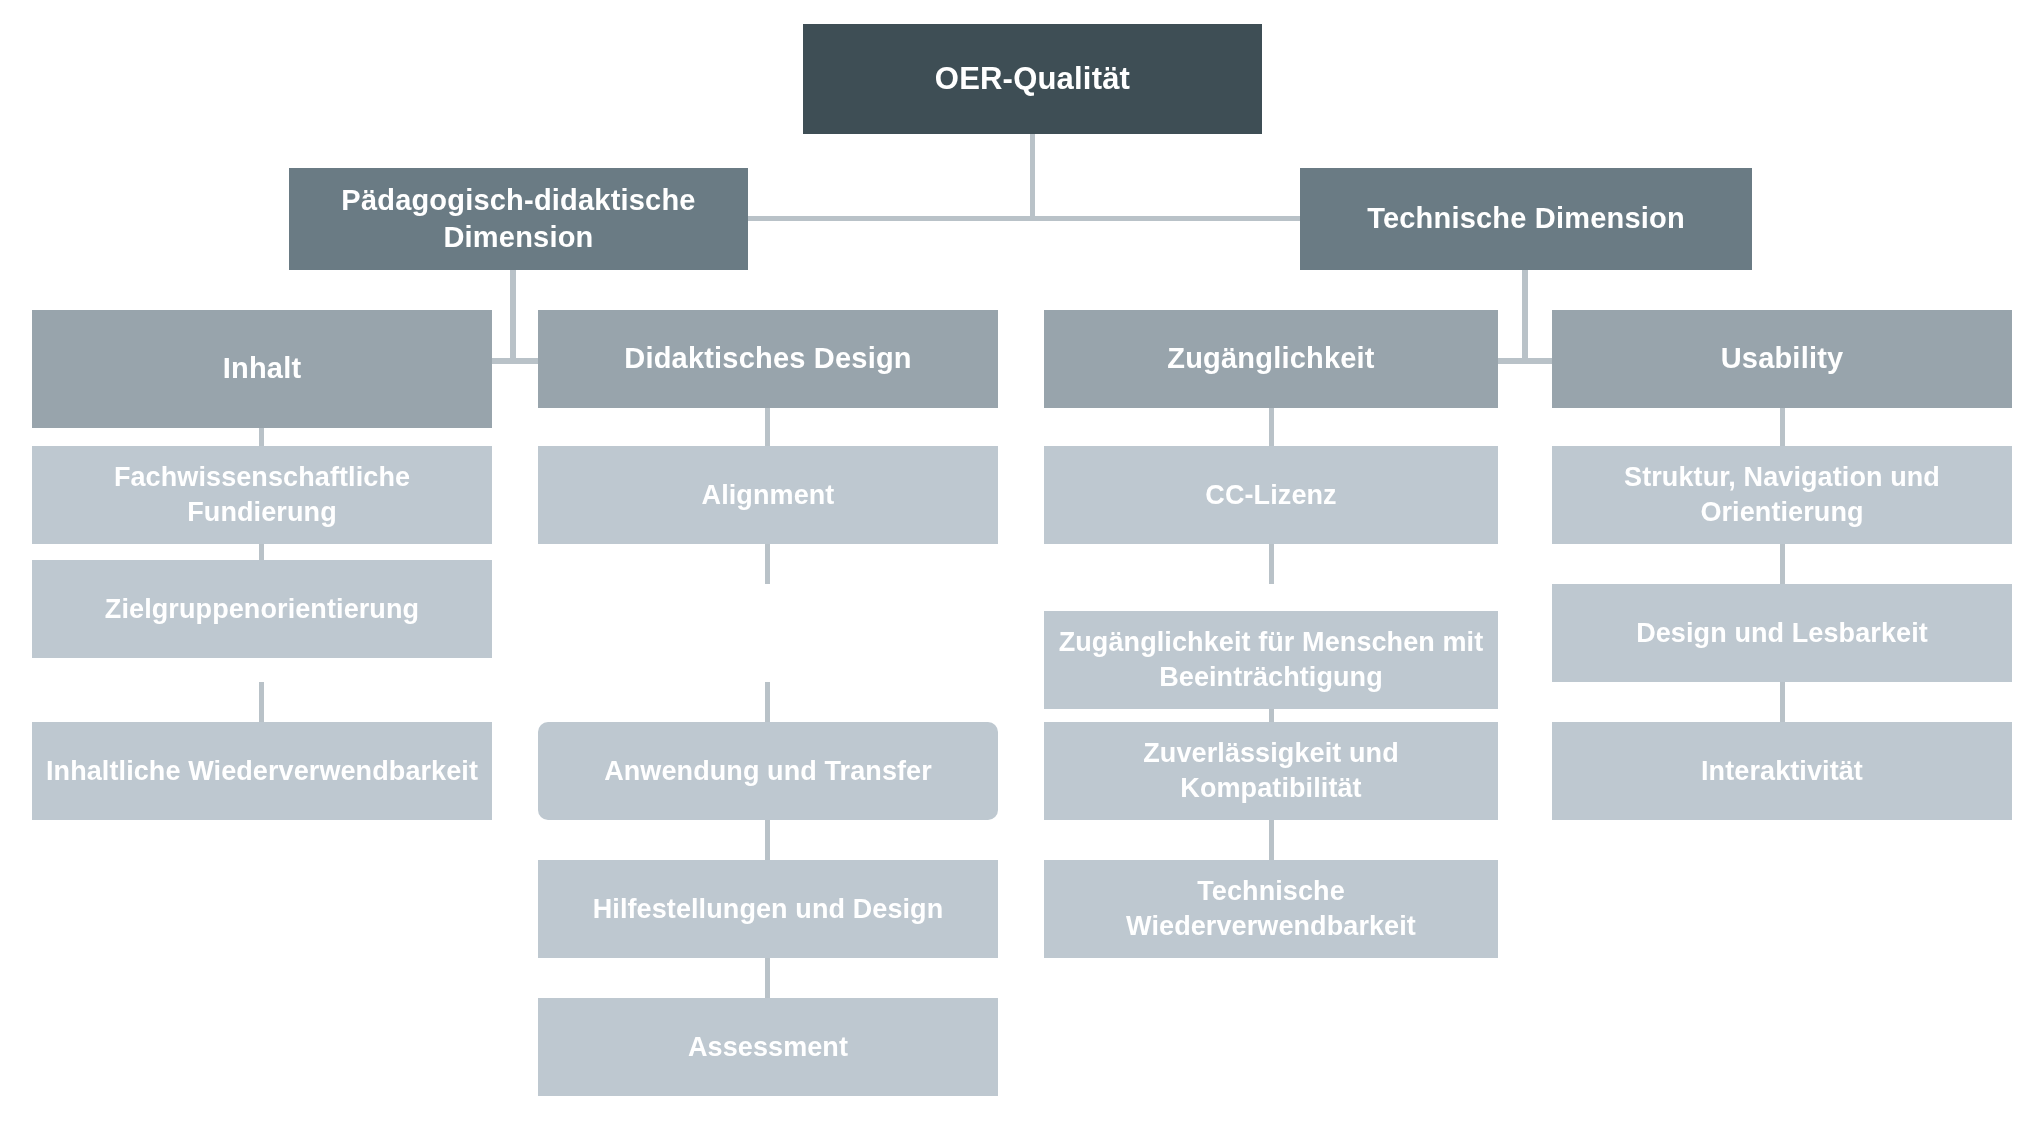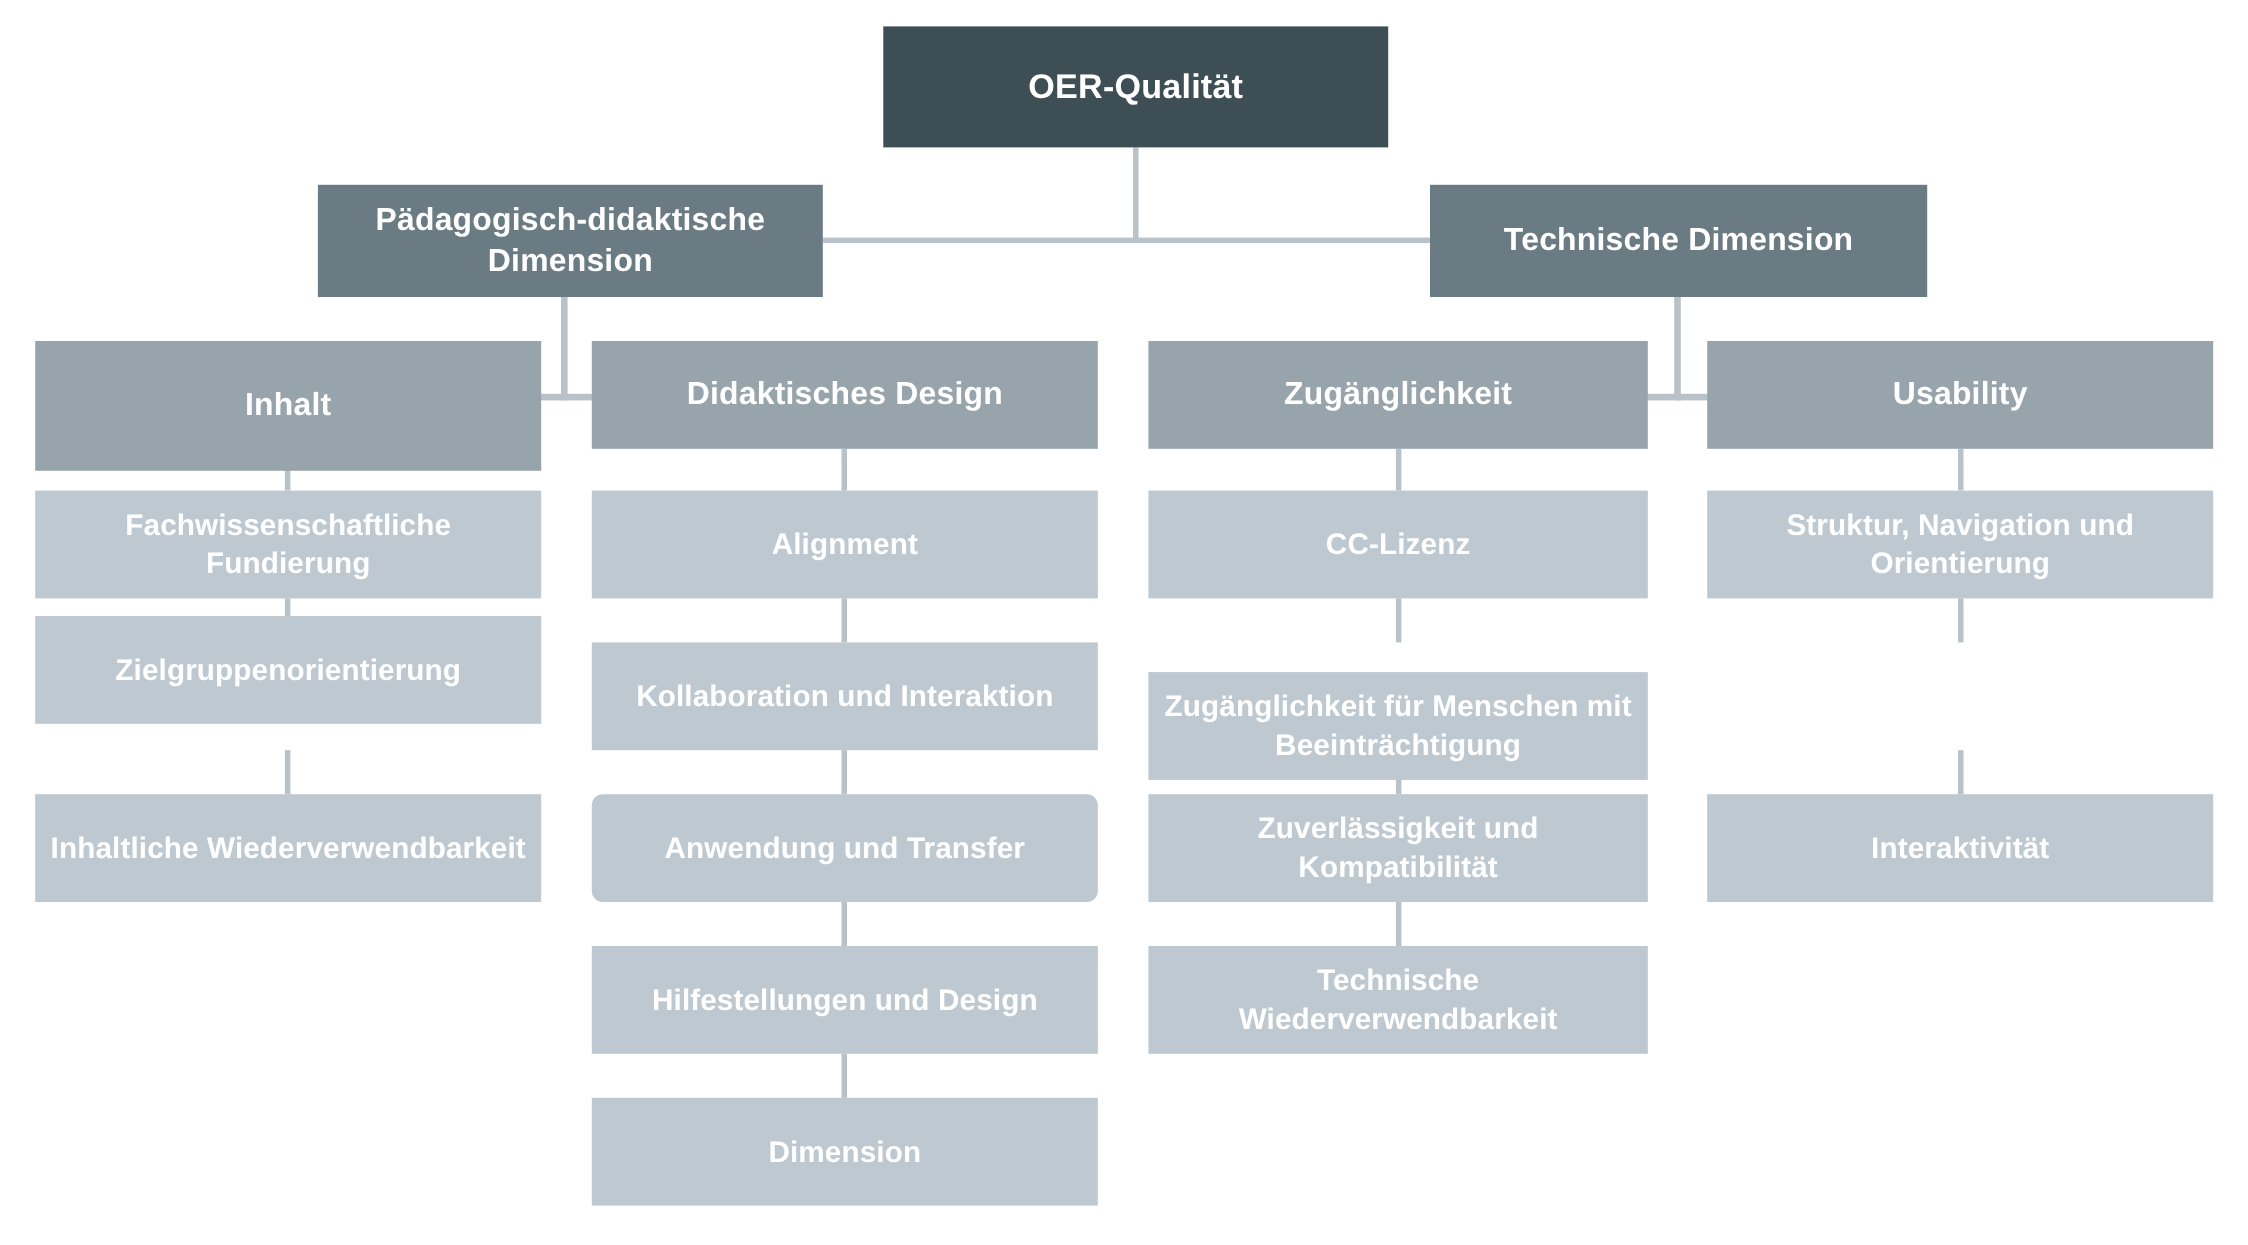--- a/index.html
+++ b/index.html
@@ -74,26 +74,26 @@
 
   <div class="node lvl3" style="left: 1044px; top: 310px; width: 454px; height: 98px; background: rgb(152, 164, 172); color: rgb(255, 255, 255);">Zugänglichkeit</div>
 
   <div class="node lvl3" style="left: 1552px; top: 310px; width: 460px; height: 98px; background: rgb(152, 164, 172); color: rgb(255, 255, 255);">Usability</div>
 
   <div class="node lvl4" style="left: 32px; top: 446px; width: 460px; height: 98px; background: rgb(190, 200, 208); color: rgb(255, 255, 255);">Fachwissenschaftliche Fundierung</div>
   <div class="node lvl4" style="left: 32px; top: 560px; width: 460px; height: 98px; background: rgb(190, 200, 208); color: rgb(255, 255, 255);">Zielgruppenorientierung</div>
   <div class="node lvl4" style="left: 32px; top: 722px; width: 460px; height: 98px; background: rgb(190, 200, 208); color: rgb(255, 255, 255);">Inhaltliche Wiederverwendbarkeit</div>
 
   <div class="node lvl4" style="left: 538px; top: 446px; width: 460px; height: 98px; background: rgb(190, 200, 208); color: rgb(255, 255, 255);">Alignment</div>
-  <div class="node lvl4" style="left: 538px; top: 584px; width: 460px; height: 98px; background: rgb(190, 200, 208); color: rgb(255, 255, 255);">Kollaboration und Interaktion</div>
   <div class="node lvl4" style="left: 538px; top: 722px; width: 460px; height: 98px; background: rgb(190, 200, 208); color: rgb(255, 255, 255); border-radius: 10px;">Anwendung und Transfer</div>
   <div class="node lvl4" style="left: 538px; top: 860px; width: 460px; height: 98px; background: rgb(190, 200, 208); color: rgb(255, 255, 255);">Hilfestellungen und Design</div>
-  <div class="node lvl4" style="left: 538px; top: 998px; width: 460px; height: 98px; background: rgb(190, 200, 208); color: rgb(255, 255, 255);">Dimension</div>
+  <div class="node lvl4" style="left: 538px; top: 998px; width: 460px; height: 98px; background: rgb(190, 200, 208); color: rgb(255, 255, 255);">Assessment</div>
 
   <div class="node lvl4" style="left: 1044px; top: 446px; width: 454px; height: 98px; background: rgb(190, 200, 208); color: rgb(255, 255, 255);">CC-Lizenz</div>
   <div class="node lvl4" style="left: 1044px; top: 584px; width: 454px; height: 98px; background: rgb(190, 200, 208); color: rgb(255, 255, 255); margin-top: 27px;">Zugänglichkeit für Menschen mit Beeinträchtigung</div>
   <div class="node lvl4" style="left: 1044px; top: 722px; width: 454px; height: 98px; background: rgb(190, 200, 208); color: rgb(255, 255, 255);">Zuverlässigkeit und Kompatibilität</div>
   <div class="node lvl4" style="left: 1044px; top: 860px; width: 454px; height: 98px; background: rgb(190, 200, 208); color: rgb(255, 255, 255);">Technische Wiederverwendbarkeit</div>
 
   <div class="node lvl4" style="left: 1552px; top: 446px; width: 460px; height: 98px; background: rgb(190, 200, 208); color: rgb(255, 255, 255);">Struktur, Navigation und Orientierung</div>
+  <div class="node lvl4" style="left: 1552px; top: 584px; width: 460px; height: 98px; background: rgb(190, 200, 208); color: rgb(255, 255, 255);">Design und Lesbarkeit</div>
   <div class="node lvl4" style="left: 1552px; top: 722px; width: 460px; height: 98px; background: rgb(190, 200, 208); color: rgb(255, 255, 255);">Interaktivität</div>
 
 </div>
 
 </body></html>

